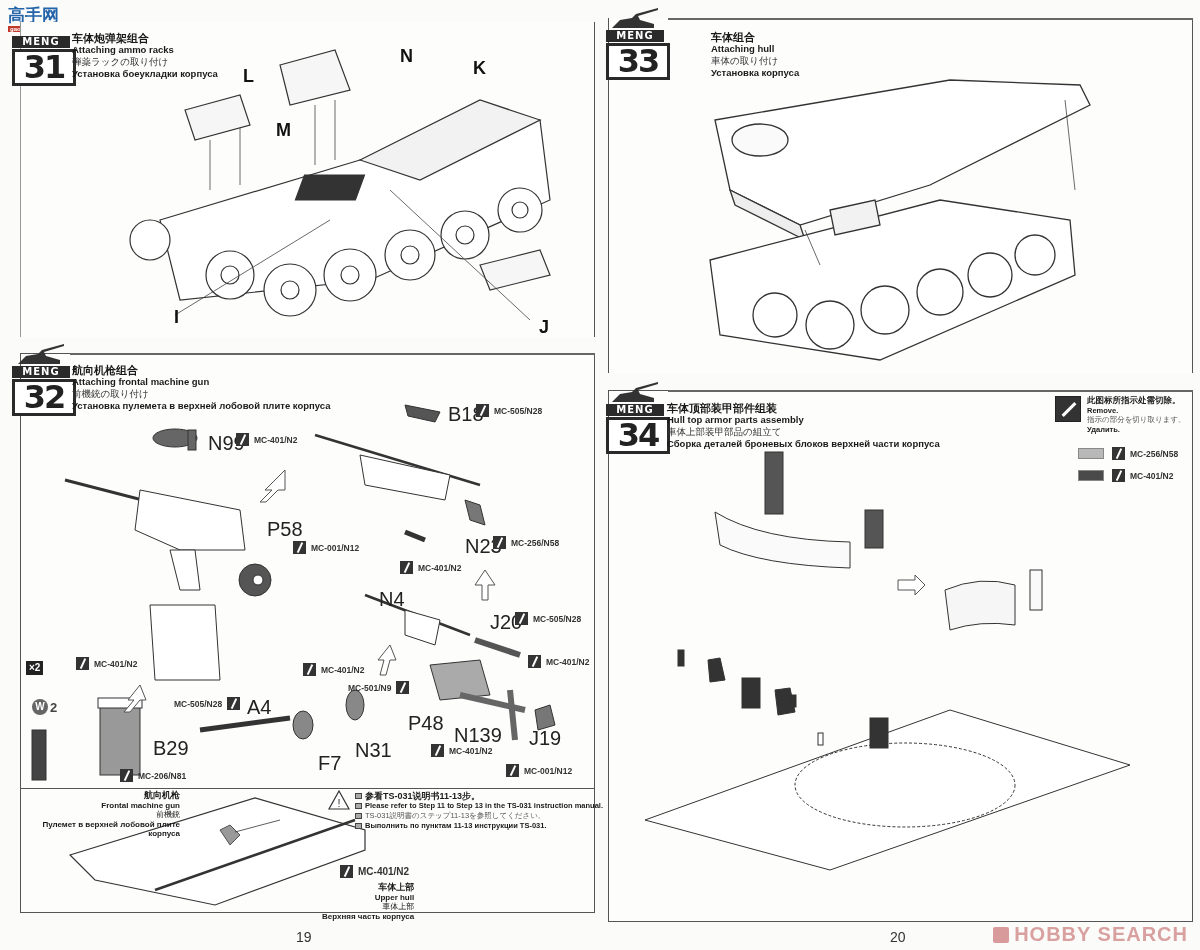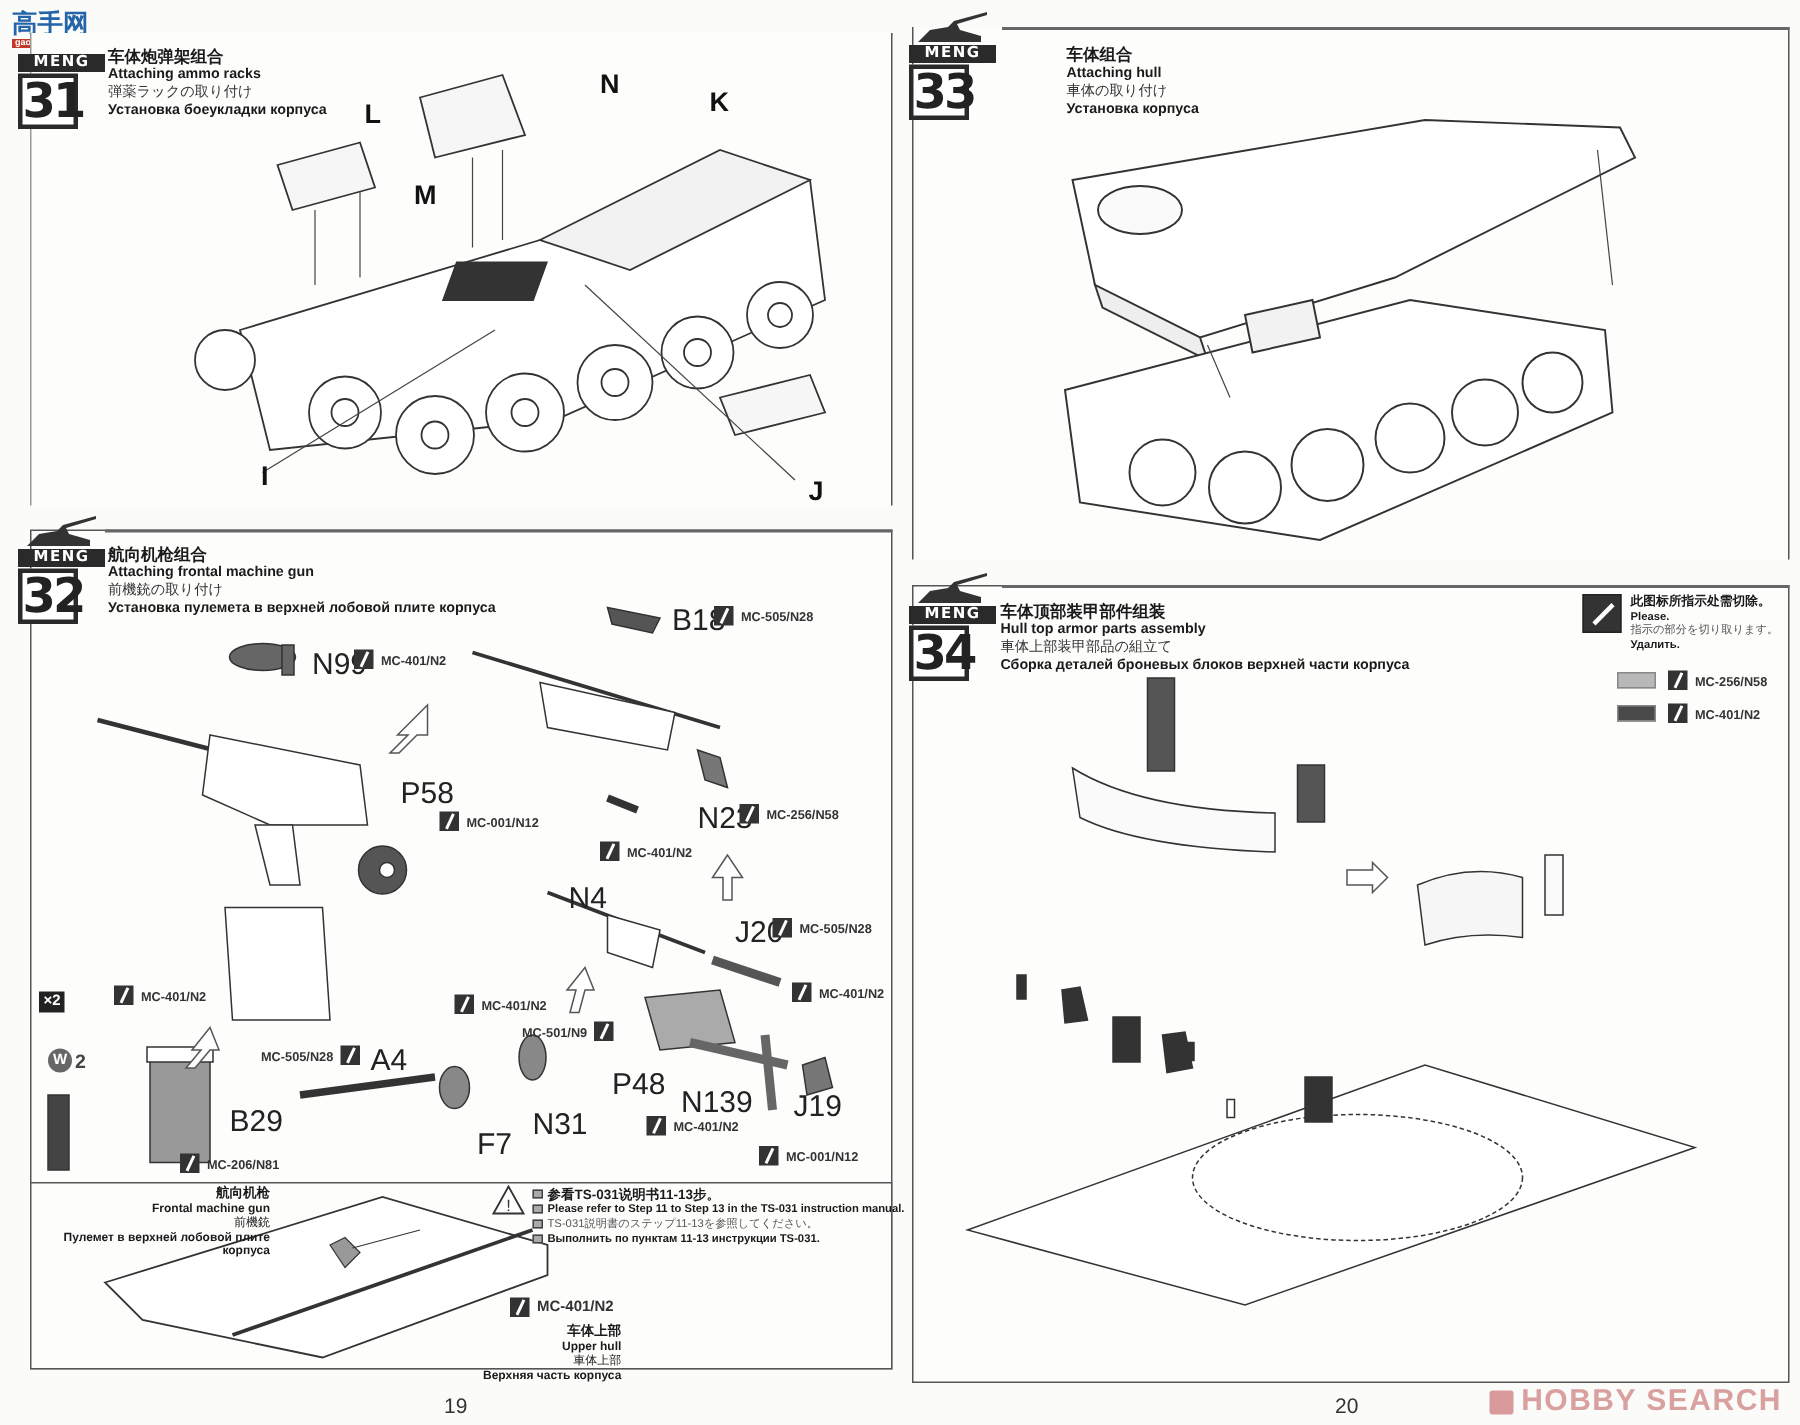--- a/index.html
+++ b/index.html
@@ -5,21 +5,21 @@
   * { box-sizing: border-box; margin: 0; padding: 0; }
   body { width: 1200px; height: 950px; background: #fbfbfa; font-family: "Liberation Sans", sans-serif; color: #1a1a1a; position: relative; overflow: hidden; }
   .page { position: absolute; top: 0; height: 950px; }
   #page-left { left: 0; width: 600px; }
   #page-right { left: 600px; width: 600px; }
   .panel { position: absolute; border: 1.5px solid #555; background: #fdfdfc; }
   .rule { position: absolute; height: 1.5px; background: #666; }
   .step-badge { position: absolute; width: 58px; height: 58px; }
   .step-badge .tank { position: absolute; left: 4px; top: -14px; width: 50px; height: 22px; }
   .step-badge .logo { position: absolute; left: 0; top: 8px; width: 58px; height: 12px; background: #2a2a2a; color: #fff; font-size: 10px; font-weight: bold; text-align: center; line-height: 12px; letter-spacing: 1px; font-family: "DejaVu Sans", sans-serif; }
-  .step-badge .num { position: absolute; left: 0; top: 21px; width: 40px; height: 37px; border: 3px solid #2a2a2a; background: #fff; color: #222; font-size: 32px; font-weight: bold; text-align: center; line-height: 31px; font-family: "DejaVu Sans", sans-serif; letter-spacing: -2px; }
+  .step-badge .num { position: absolute; left: 0; top: 21px; width: 64px; height: 37px; border: 3px solid #2a2a2a; background: #fff; color: #222; font-size: 32px; font-weight: bold; text-align: center; line-height: 31px; font-family: "DejaVu Sans", sans-serif; letter-spacing: -2px; }
   .titles { position: absolute; font-size: 9.5px; line-height: 12px; }
   .titles .zh { font-weight: bold; font-size: 11px; }
   .titles .en { font-weight: bold; }
   .titles .ja { color: #333; }
   .titles .ru { font-weight: bold; }
   .part-label { position: absolute; font-size: 20px; color: #222; line-height: 1; }
   .letter-label { position: absolute; font-size: 18px; font-weight: bold; color: #111; line-height: 1; }
   .paint { position: absolute; display: flex; align-items: center; gap: 5px; font-size: 8.5px; font-weight: bold; color: #333; white-space: nowrap; }
   .paint .brush { width: 13px; height: 13px; background: #333; position: relative; display: inline-block; }
   .paint .brush::after { content: ""; position: absolute; left: 6px; top: 1px; width: 1.5px; height: 11px; background: #fff; transform: rotate(25deg); }
@@ -389,21 +389,21 @@
       <div class="zh">车体顶部装甲部件组装</div>
       <div class="en">Hull top armor parts assembly</div>
       <div class="ja">車体上部装甲部品の組立て</div>
       <div class="ru">Сборка деталей броневых блоков верхней части корпуса</div>
     </div>
 
     <div class="remove-box" style="left:455px; top:396px;">
       <span class="rm-icon"></span>
       <div class="rm-text">
         <div class="zh">此图标所指示处需切除。</div>
-        <div class="en">Please.</div>
+        <div class="en">Remove.</div>
         <div style="color:#555;">指示の部分を切り取ります。</div>
         <div class="ru">Удалить.</div>
       </div>
     </div>
     <div class="legend-row" style="left:478px; top:447px;">
       <span class="swatch" style="background:#b8b8b8;" title="#b8b8b8"></span>
       <span class="brush-wrap paint" style="position:static;">
           <span class="brush"></span>
           <span>MC-256/N58</span>
         </span>

